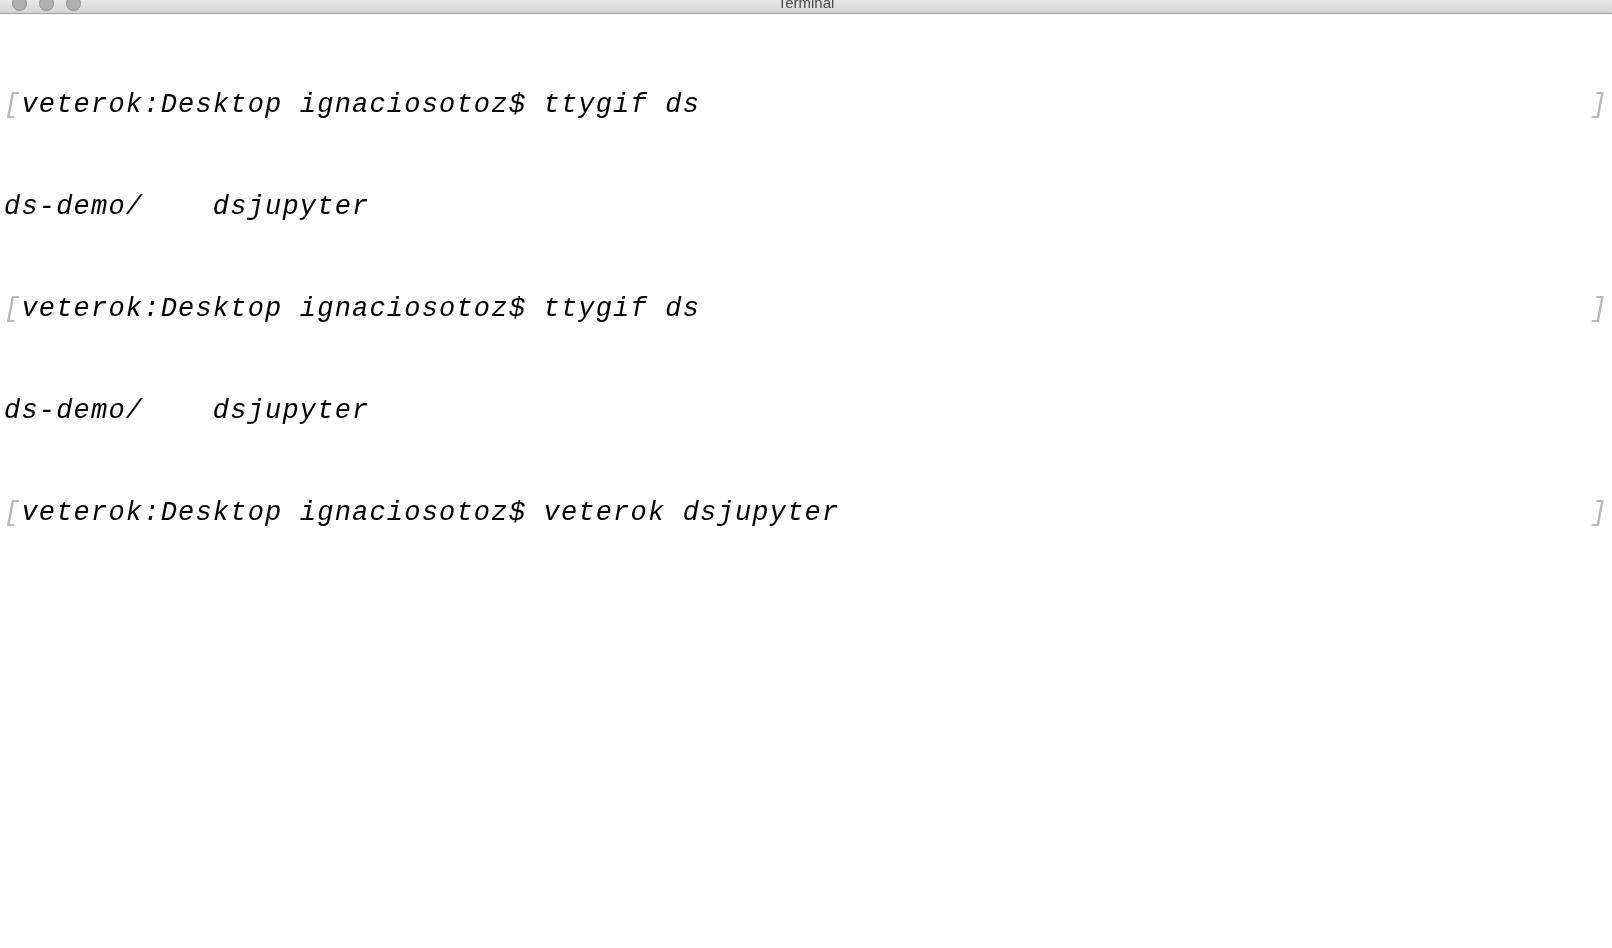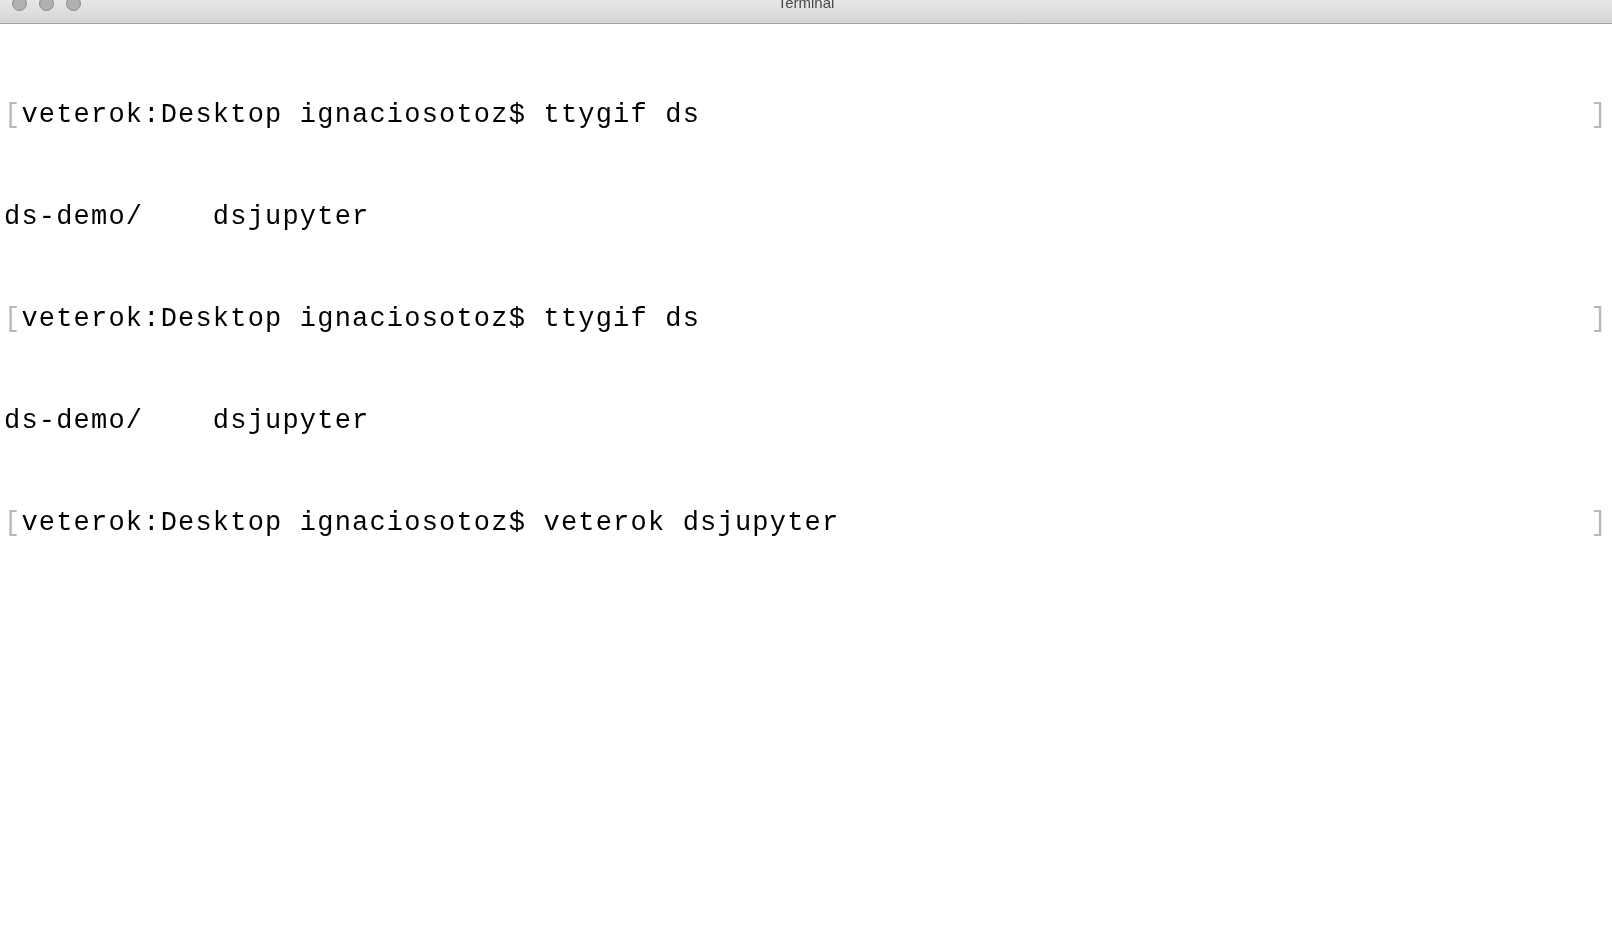--- a/index.html
+++ b/index.html
@@ -8,21 +8,21 @@
       box-sizing: border-box;
     }
     body {
       width: 1612px;
       height: 948px;
       background: #ffffff;
       font-family: "Menlo", "Monaco", "Courier New", monospace;
       overflow: hidden;
     }
     .titlebar {
-      height: 24px;
+      height: 14px;
       background: linear-gradient(to bottom, #e8e8e8, #d4d4d4);
       border-bottom: 1px solid #a0a0a0;
       display: flex;
       align-items: center;
       position: relative;
       padding-left: 10px;
     }
     .traffic-lights {
       display: flex;
       gap: 12px;
@@ -50,20 +50,21 @@
     .terminal-body {
       padding: 6px 4px;
       font-size: 27px;
       line-height: 1.26;
       letter-spacing: 1.2px;
       color: #000000;
       white-space: pre;
     }
     .line {
       display: flex;
+      font-style: italic;
     }
     .bracket-left, .bracket-right {
       color: #b8b8b8;
     }
     .line-content {
       flex: 1;
     }
   </style>
 </head>
 <body>

